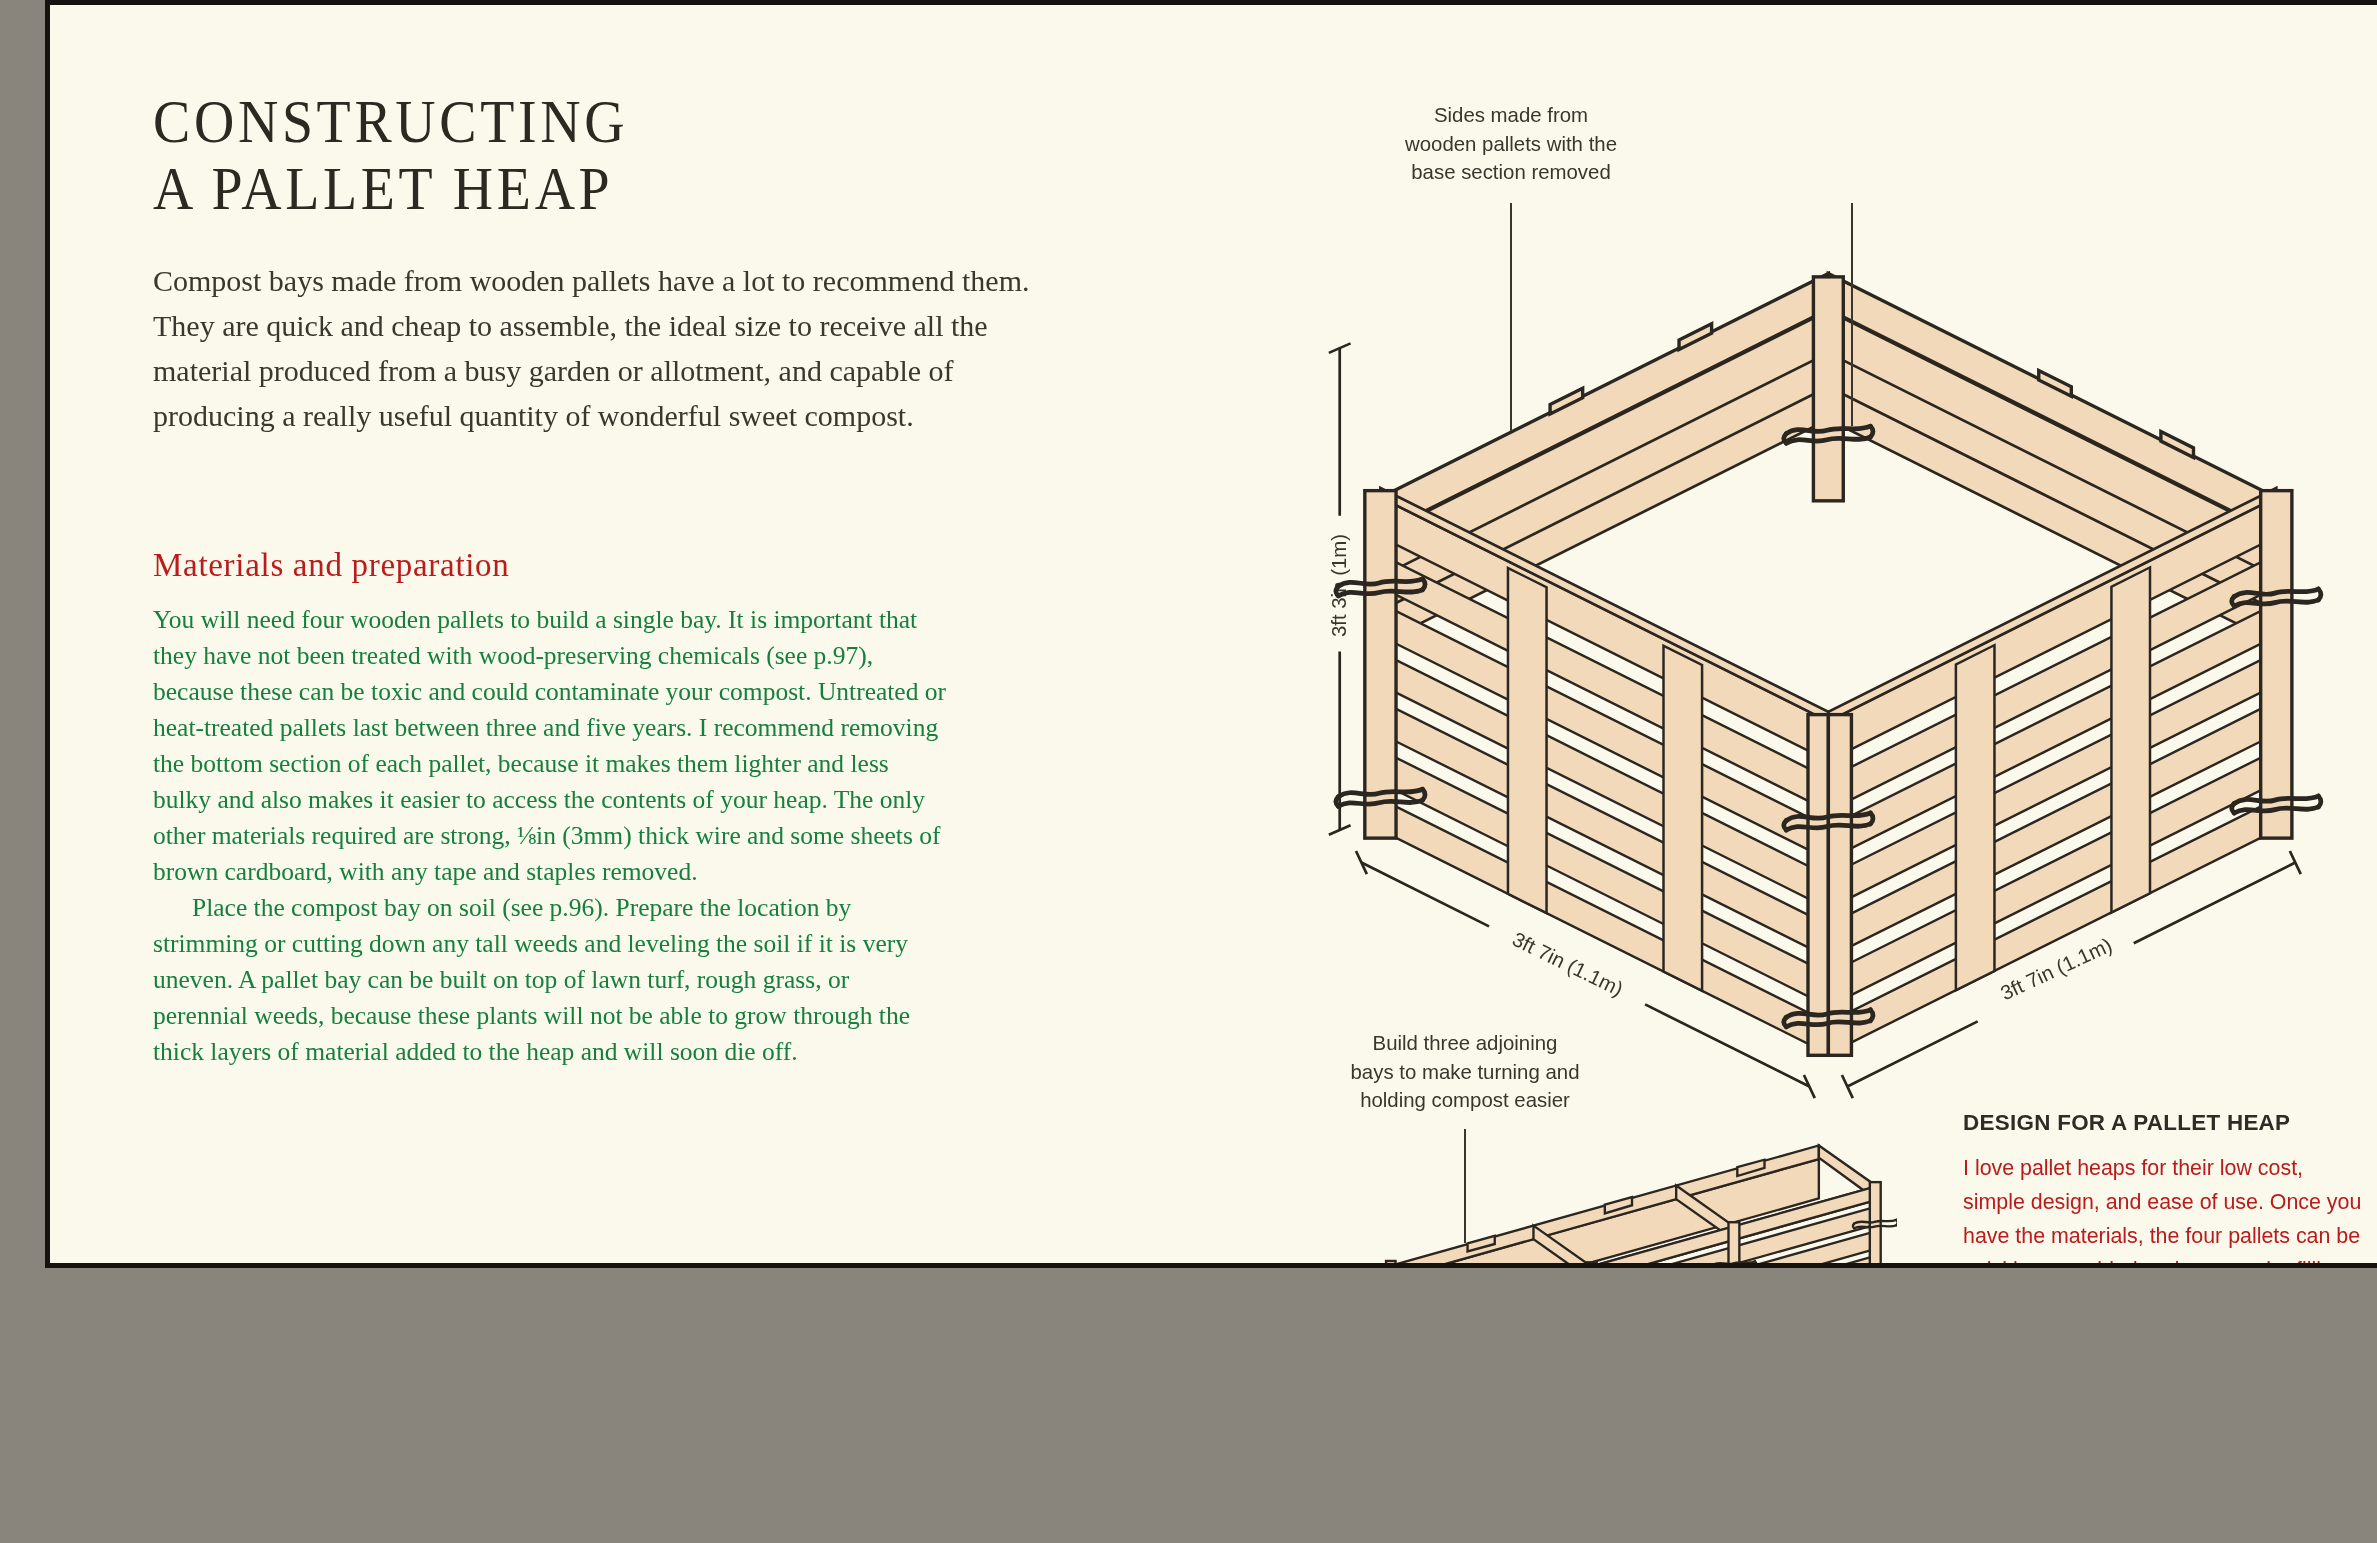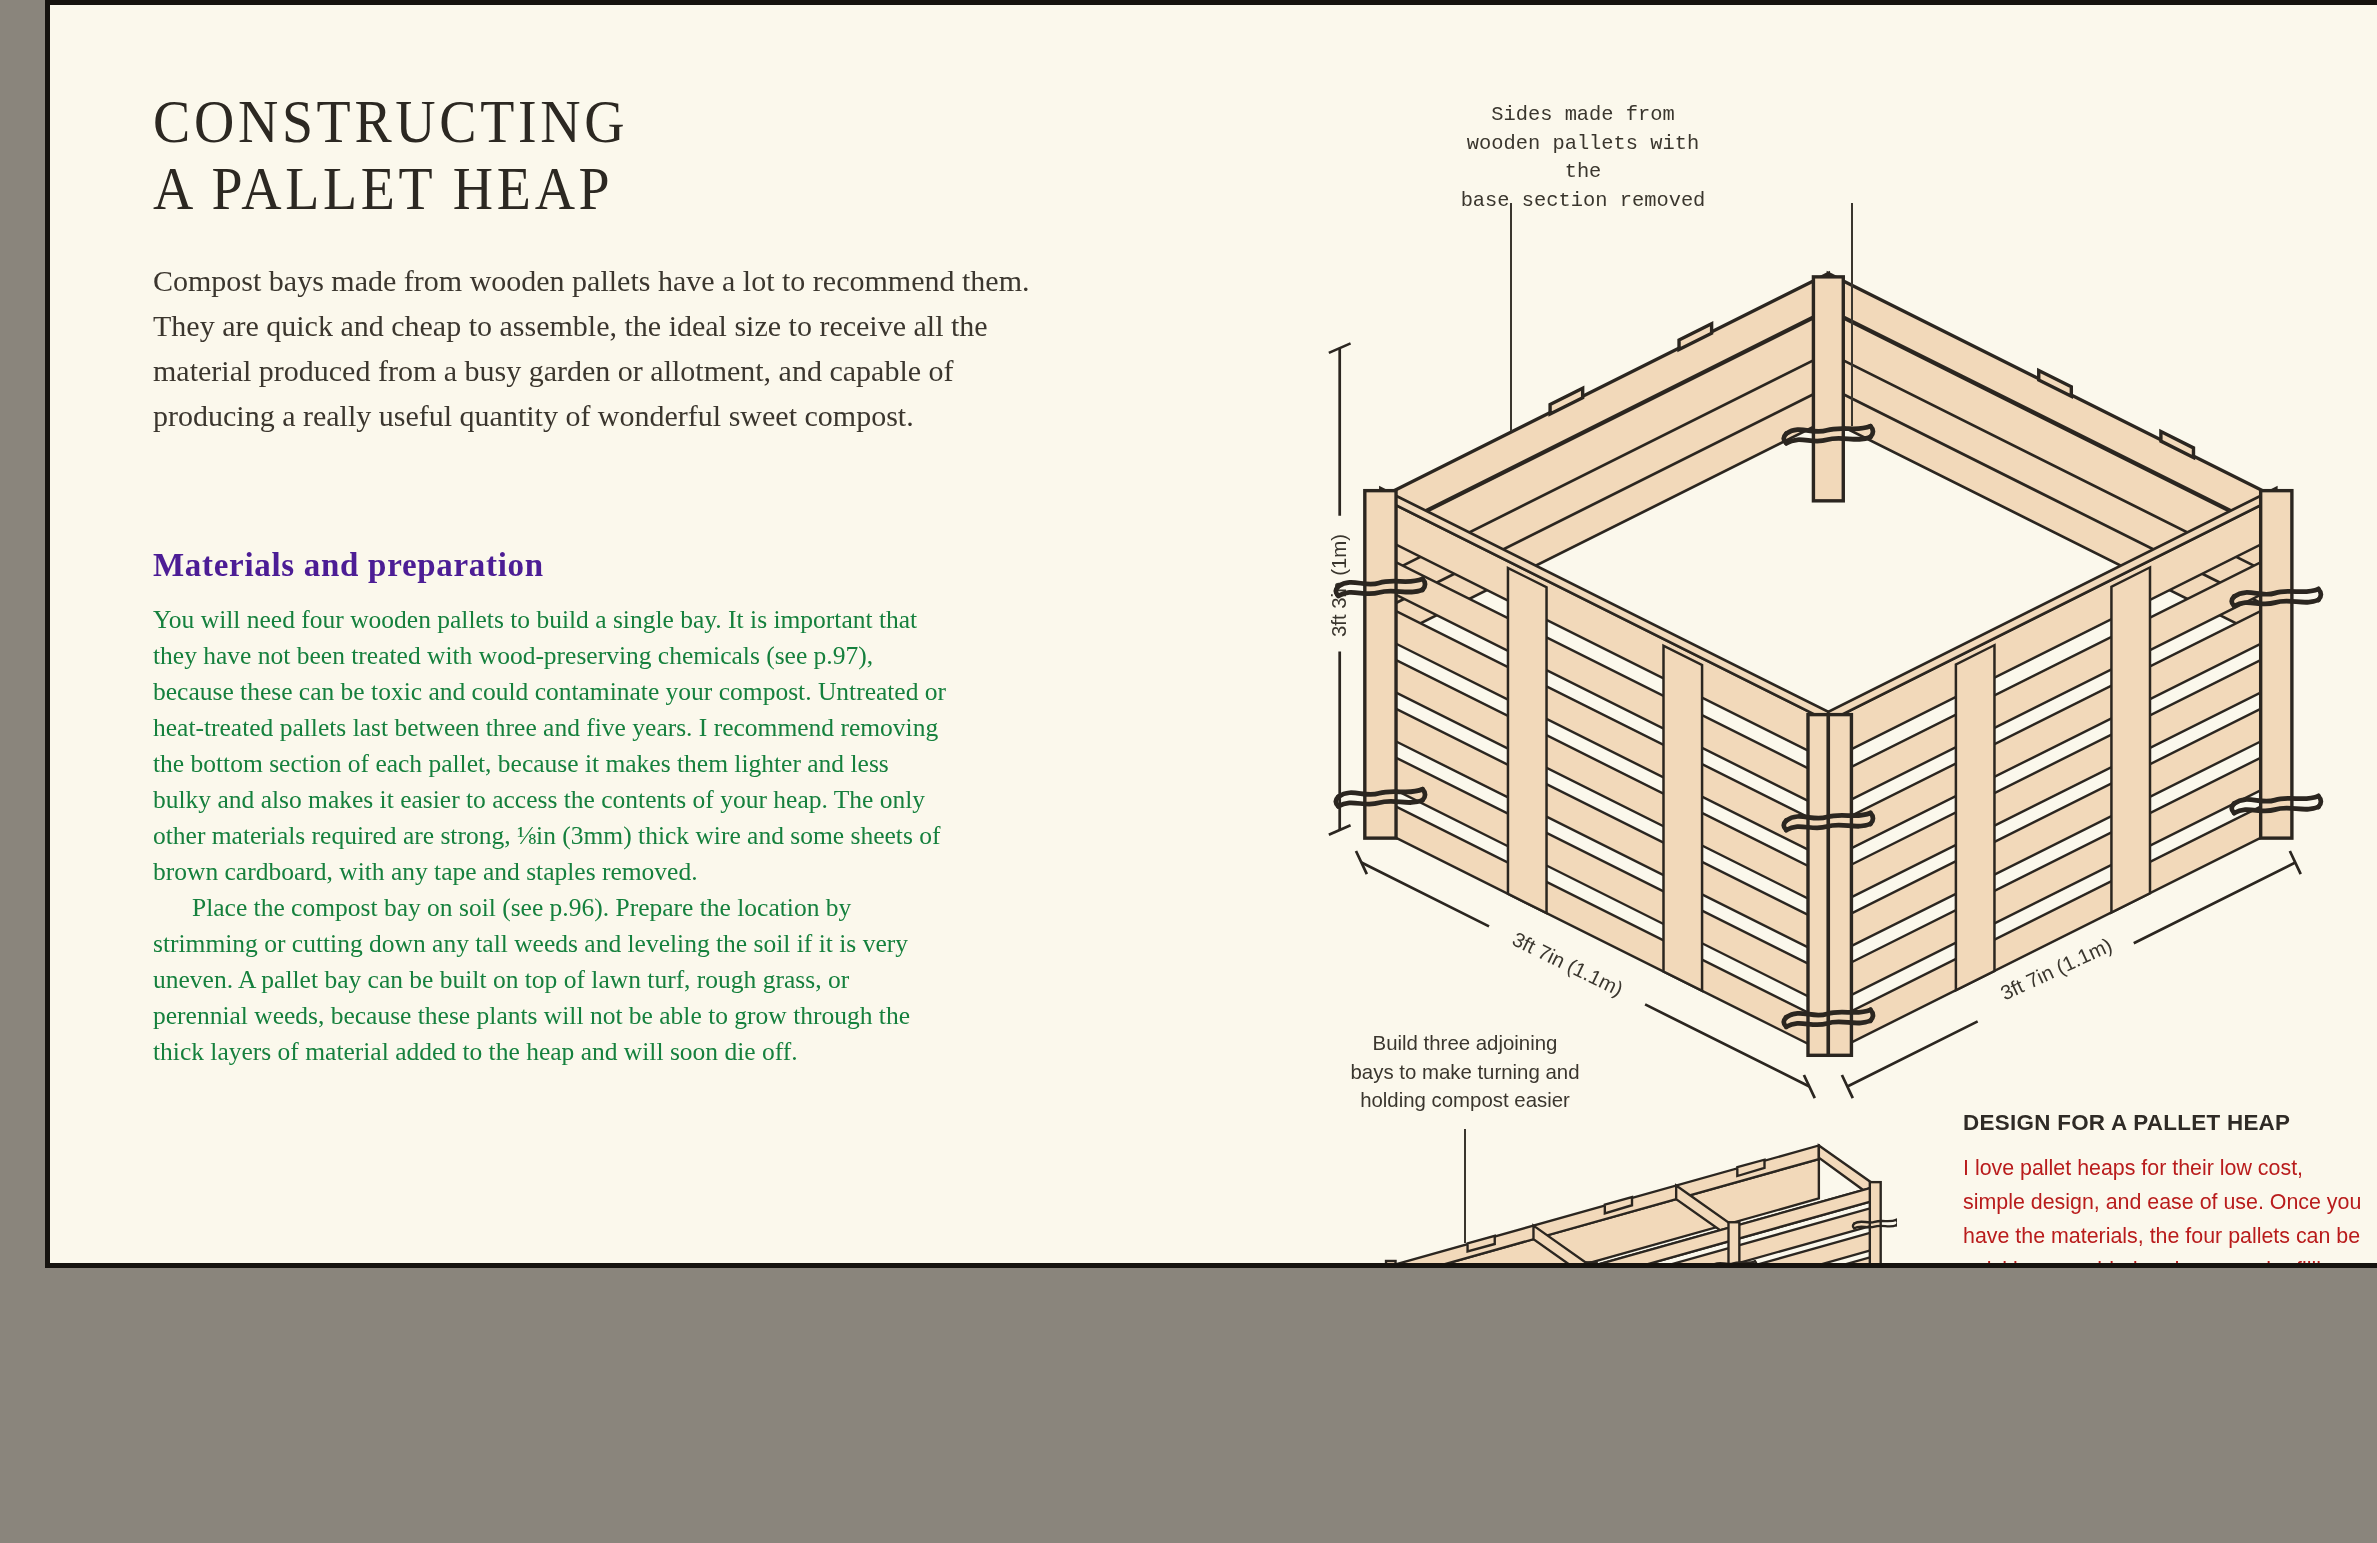--- a/index.html
+++ b/index.html
@@ -5,21 +5,21 @@
   html,body{margin:0;padding:0;background:#8a857c;}
   #spread{
     position:relative;width:2377px;height:1268px;
     background:#fbf8ec;border:5.4px solid #16130f;box-sizing:border-box;
     font-family:"Liberation Serif","DejaVu Serif",serif;color:#37332b;overflow:hidden;margin-left:45px;
   }
   .abs{position:absolute;}
   .title{font-size:62px;line-height:67px;letter-spacing:4.1px;color:#2c2822;
          transform:scaleX(.9);transform-origin:left top;font-weight:400;white-space:nowrap;}
   .intro{font-size:30px;line-height:45px;width:893px;color:#3b362e;}
-  .h2{font-size:33px;font-weight:700;letter-spacing:0.7px;color:#4c1d95;}
+  .h2{font-size:33px;font-weight:400;letter-spacing:0.7px;color:#b91c1c;}
   .bodytext{font-size:25.5px;line-height:36px;width:794px;color:#15803d;}
   .bodytext p{margin:0;}
   .bodytext p + p{text-indent:39px;}
   .sans{font-family:"Liberation Sans","DejaVu Sans",sans-serif;}
   .callout{font-size:20.4px;line-height:28.5px;text-align:center;color:#3a362e;}
   .leader{width:2px;background:#3a362e;}
   .dimlabel{font-size:20.4px;color:#3a362e;white-space:nowrap;text-align:center;}
   .runhead{font-size:19.7px;letter-spacing:6.1px;color:#701a75;white-space:nowrap;}
   .pagenum{font-size:14px;font-weight:700;color:#2f2b24;}
   .infohead{font-size:22.4px;font-weight:700;letter-spacing:0.3px;color:#2f2b26;white-space:nowrap;}
@@ -42,21 +42,21 @@
   <div class="abs h2" style="left:103px;top:542px;">Materials and preparation</div>
 
   <div class="abs bodytext" style="left:103px;top:597px;">
     <p>You will need four wooden pallets to build a single bay. It is important that they have not been treated with wood-preserving chemicals (see p.97), because these can be toxic and could contaminate your compost. Untreated or heat-treated pallets last between three and five years. I recommend removing the bottom section of each pallet, because it makes them lighter and less bulky and also makes it easier to access the contents of your heap. The only other materials required are strong, ⅛in (3mm) thick wire and some sheets of brown cardboard, with any tape and staples removed.</p>
     <p>Place the compost bay on soil (see p.96). Prepare the location by strimming or cutting down any tall weeds and leveling the soil if it is very uneven. A pallet bay can be built on top of lawn turf, rough grass, or perennial weeds, because these plants will not be able to grow through the thick layers of material added to the heap and will soon die off.</p>
   </div>
 
   <div class="abs pagenum sans" style="left:103px;top:1416px;">114</div>
   <div class="abs runhead sans" style="left:692px;top:1420px;width:462px;text-align:center;">YOUR COMPOSTING SETUP</div>
 
-  <div class="abs callout sans" style="left:1404px;top:96px;width:258px;font-family:Liberation Mono, monospace;">
+  <div class="abs callout sans" style="left:1332px;top:96px;width:258px;">
     <div>Sides made from</div>
     <div>wooden pallets with the</div>
     <div>base section removed</div>
   </div>
 
   <div class="abs leader" style="left:1460px;top:198px;height:228px;z-index:3;"></div>
   <div class="abs leader" style="left:1801px;top:198px;height:223px;z-index:3;"></div>
 
   <svg class="abs" style="left:1276px;top:204px;z-index:2;" width="1059" height="923" viewBox="0 0 1560 1360">
     <defs>

